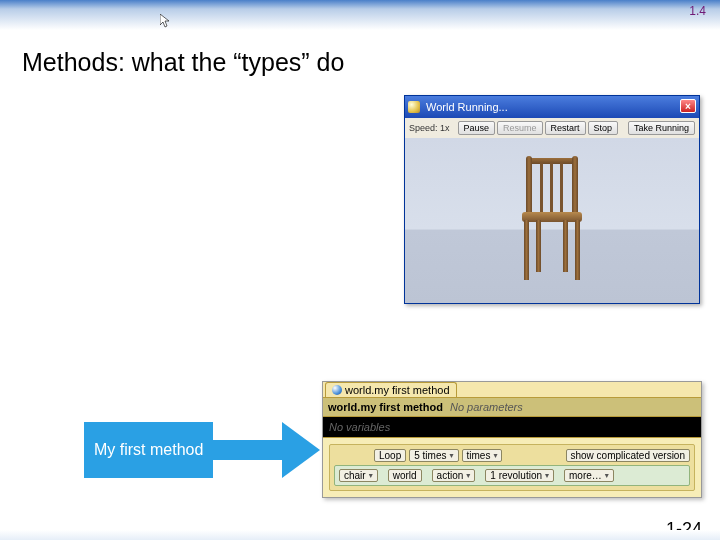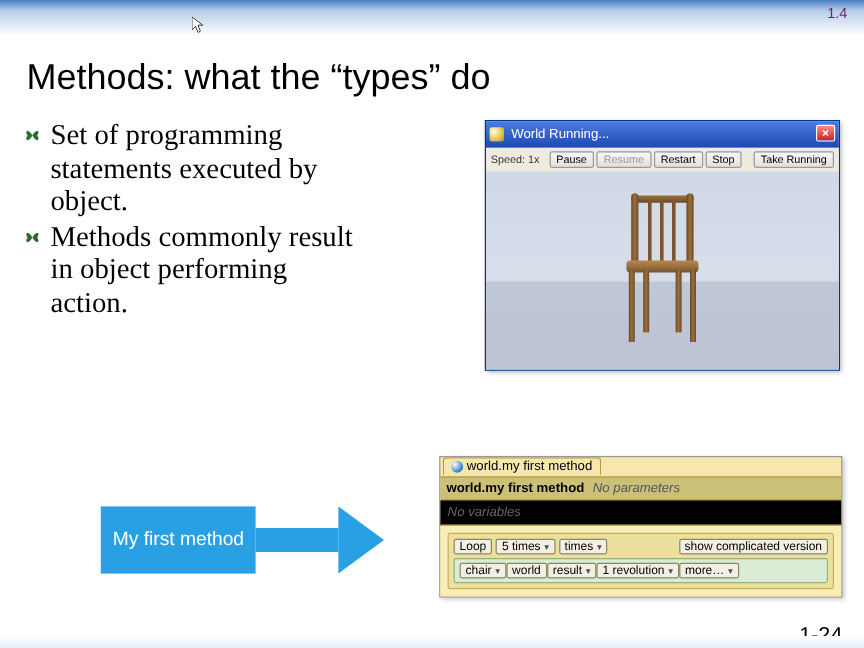--- a/index.html
+++ b/index.html
@@ -19,21 +19,21 @@
   .chapter-num {
     position: absolute;
     top: 4px;
     right: 14px;
     font-family: Arial, sans-serif;
     font-size: 12px;
     color: #701a75;
   }
   .slide-title {
     font-family: Arial, sans-serif;
-    font-size: 30px;
+    font-size: 25px;
     font-weight: normal;
     color: #000;
     padding: 18px 0 18px 22px;
   }
   .content-area {
     display: flex;
     flex-direction: row;
     align-items: flex-start;
     padding: 0 20px;
   }
@@ -173,21 +173,21 @@
     top: 64px;
     width: 5px;
     height: 60px;
     background: linear-gradient(to right, #6b4a2a, #9c6f3c, #6b4a2a);
   }
 
   .method-panel {
     position: absolute;
     right: 18px;
     bottom: 42px;
-    width: 336px;
+    width: 380px;
     background: #f5e7ad;
     border: 1px solid #999;
     font-family: Tahoma, sans-serif;
     font-size: 11px;
     box-shadow: 2px 2px 4px rgba(0,0,0,0.25);
   }
   .method-tab {
     display: inline-flex;
     align-items: center;
     gap: 3px;
@@ -220,20 +220,21 @@
     background: #eddf9e;
     border: 1px solid #c6b35e;
     border-radius: 2px;
     padding: 4px;
   }
   .loop-header-row {
     display: flex;
     gap: 3px;
     align-items: center;
     margin-bottom: 3px;
+    margin-left: 40px;
   }
   .pill {
     display: inline-flex;
     align-items: center;
     gap: 1px;
     background: #f2f0e4;
     border: 1px solid #8c8661;
     border-radius: 2px;
     padding: 0 4px;
     font-size: 10px;
@@ -243,21 +244,21 @@
     font-size: 8px;
     color: #555;
     margin-left: 2px;
   }
   .action-row {
     background: #dcebd4;
     border: 1px solid #92b47c;
     border-radius: 2px;
     padding: 3px 4px;
     display: flex;
-    gap: 0;
+    gap: 10px;
     align-items: center;
   }
   .callout-arrow {
     position: absolute;
     left: 40px;
     bottom: 60px;
     width: 280px;
     height: 60px;
     display: flex;
     align-items: center;
@@ -328,38 +329,20 @@
 </style>
 </head>
 <body>
 
 <div class="header-band"></div>
 <div class="chapter-num">1.4</div>
 
 <h1 class="slide-title">Methods: what the “types” do</h1>
 
 <div class="content-area">
-  <div class="bullets">
-    <div class="bullet-item">
-      <span class="bullet-icon">
-        <svg width="14" height="12" viewBox="0 0 14 12">
-            <path d="M7 6 C4 0, 0 2, 3 6 C0 10, 4 12, 7 6 C10 12, 14 10, 11 6 C14 2, 10 0, 7 6 Z" fill="#2a6a2f"></path>
-          </svg>
-      </span>
-      <span class="bullet-text">Set of programming statements executed by object.</span>
-    </div>
-    <div class="bullet-item">
-      <span class="bullet-icon">
-        <svg width="14" height="12" viewBox="0 0 14 12">
-            <path d="M7 6 C4 0, 0 2, 3 6 C0 10, 4 12, 7 6 C10 12, 14 10, 11 6 C14 2, 10 0, 7 6 Z" fill="#2a6a2f"></path>
-          </svg>
-      </span>
-      <span class="bullet-text">Methods commonly result in object performing action.</span>
-    </div>
-  </div>
 
   <div class="screenshot-panel">
     <div class="world-window">
       <div class="titlebar">
         <span class="world-icon"></span>
         <span class="titlebar-text">World Running...</span>
         <span class="close-btn">×</span>
       </div>
       <svg class="cursor-icon" viewBox="0 0 10 14">
           <path d="M0 0 L0 11 L3 8 L5 13 L7 12 L5 7 L9 7 Z" fill="#fff" stroke="#000" stroke-width="0.6"></path>
@@ -423,21 +406,21 @@
       </div>
       <div class="action-row">
         <span class="pill">
             <span>chair</span>
             <span class="caret">▾</span>
           </span>
         <span class="pill">
             <span>world</span>
           </span>
         <span class="pill">
-            <span>result</span>
+            <span>action</span>
             <span class="caret">▾</span>
           </span>
         <span class="pill">
             <span>1 revolution</span>
             <span class="caret">▾</span>
           </span>
         <span class="pill">
             <span>more…</span>
             <span class="caret">▾</span>
           </span>

